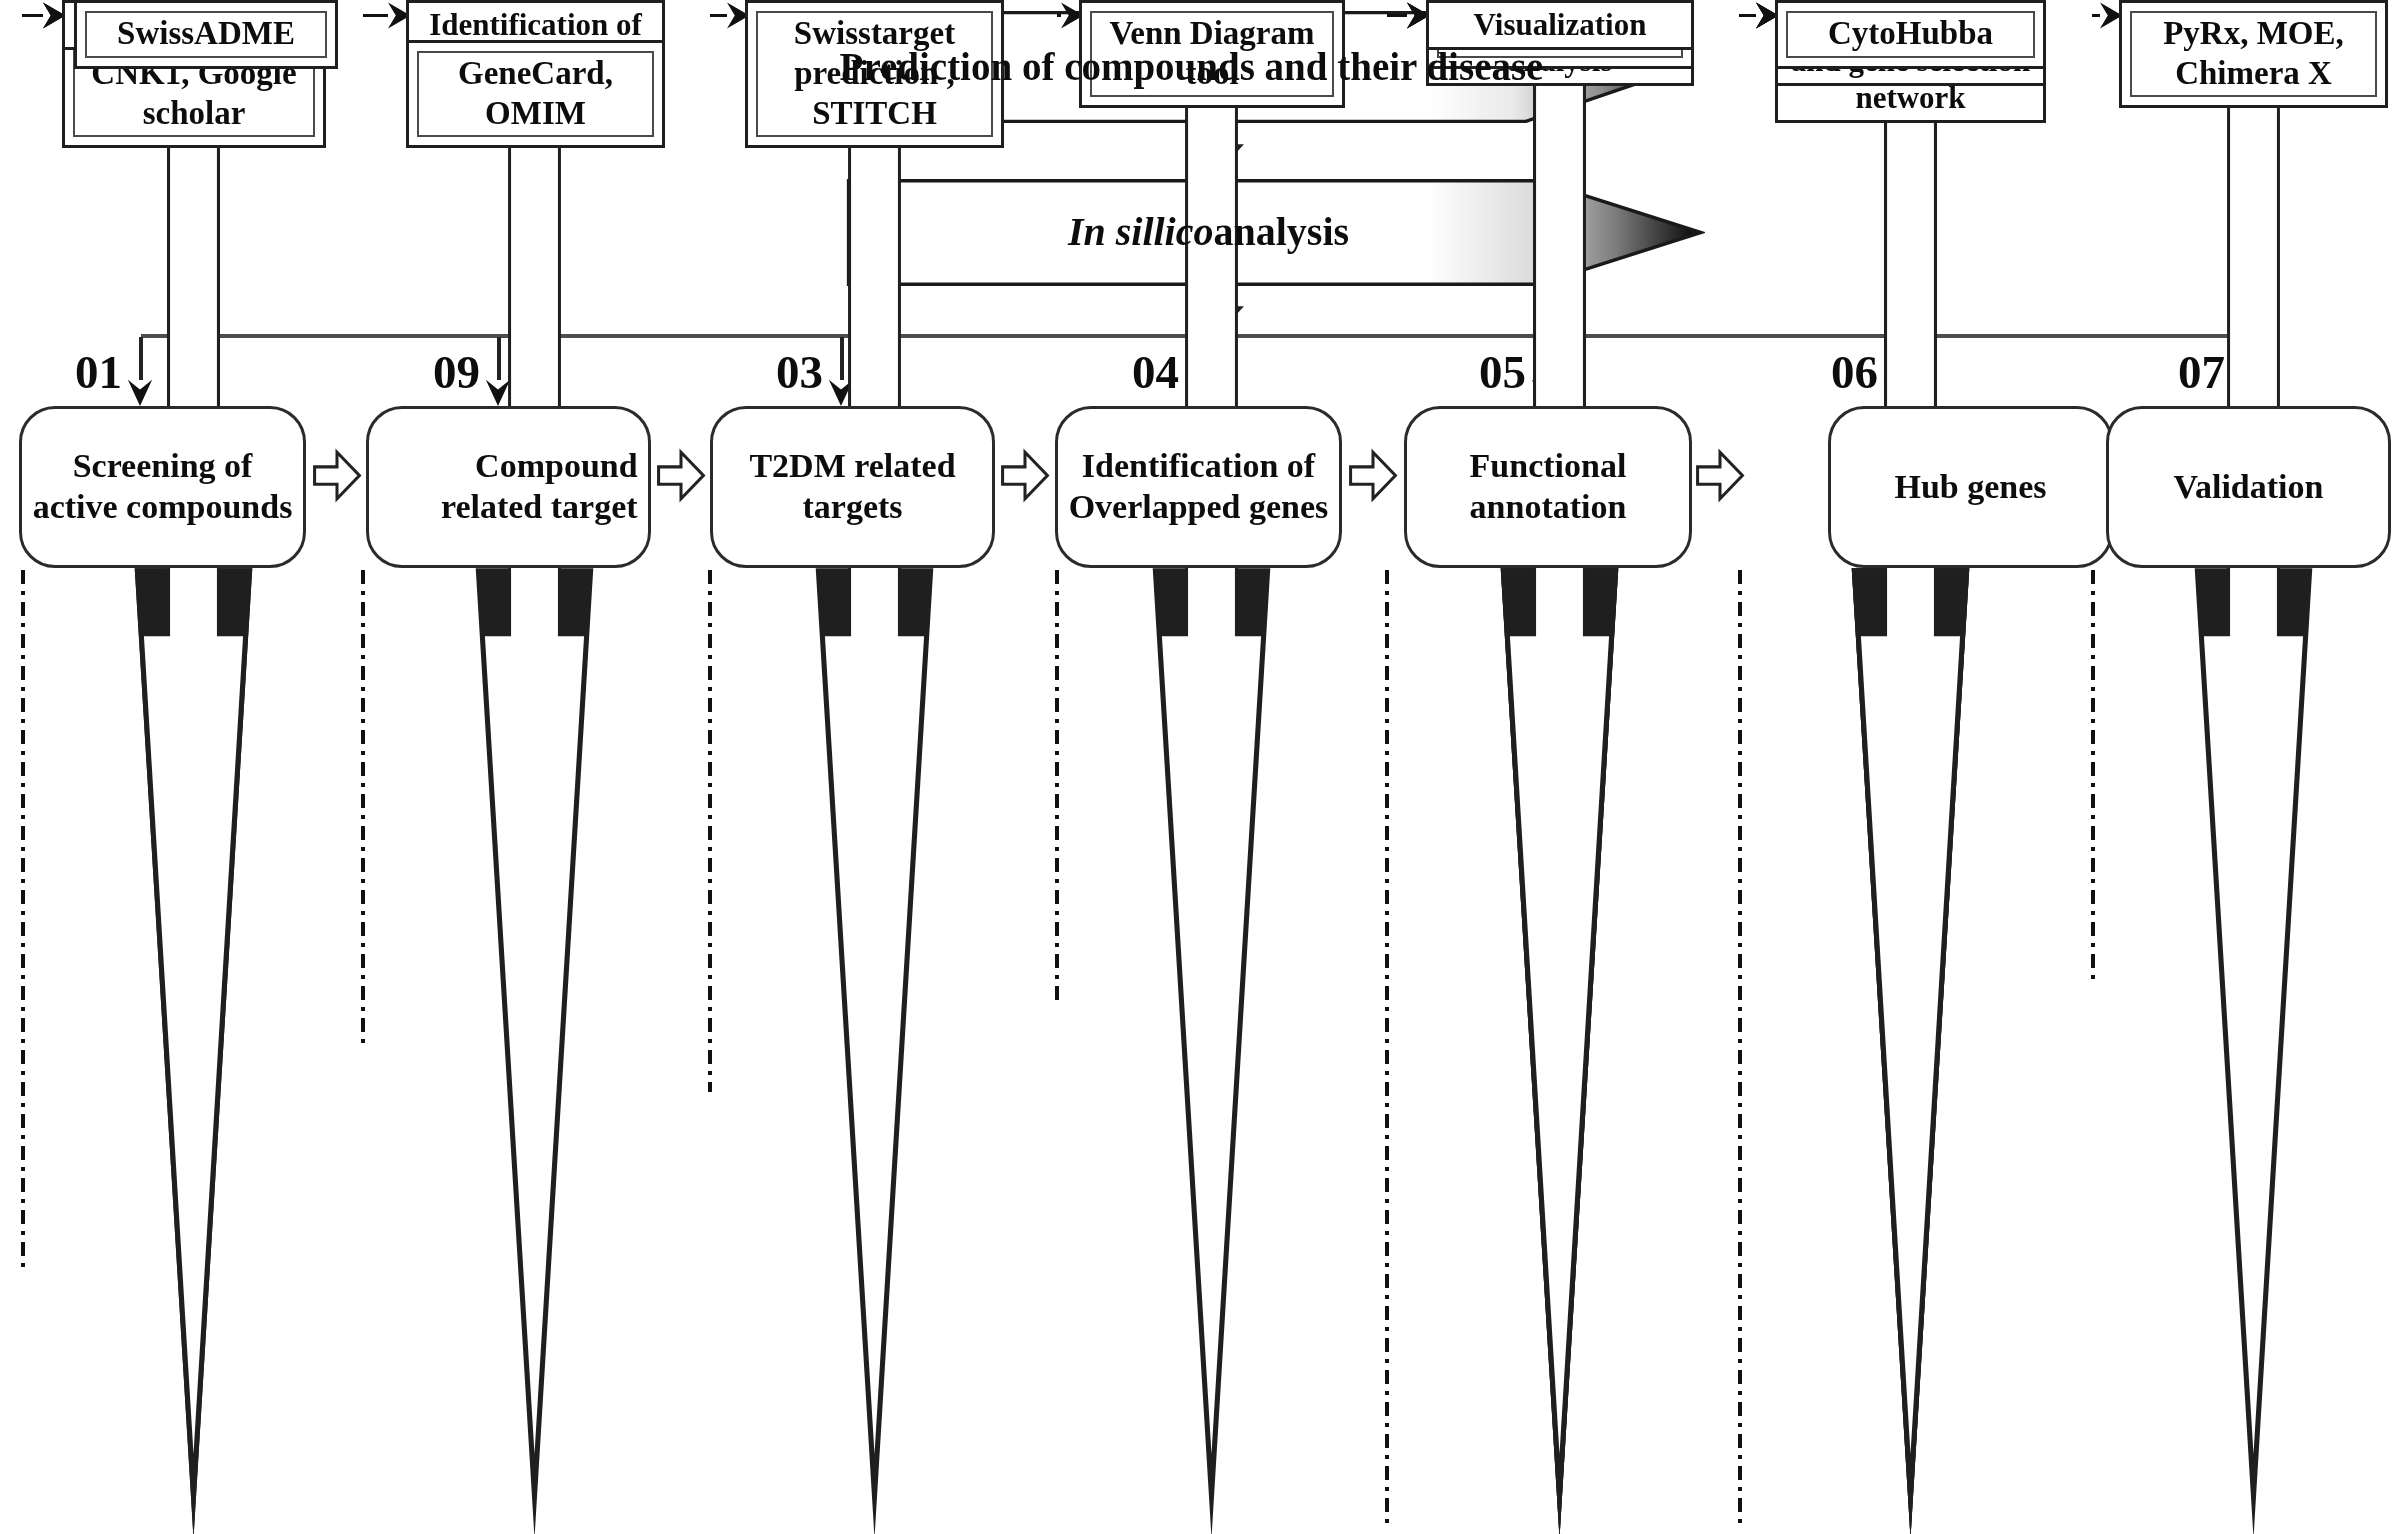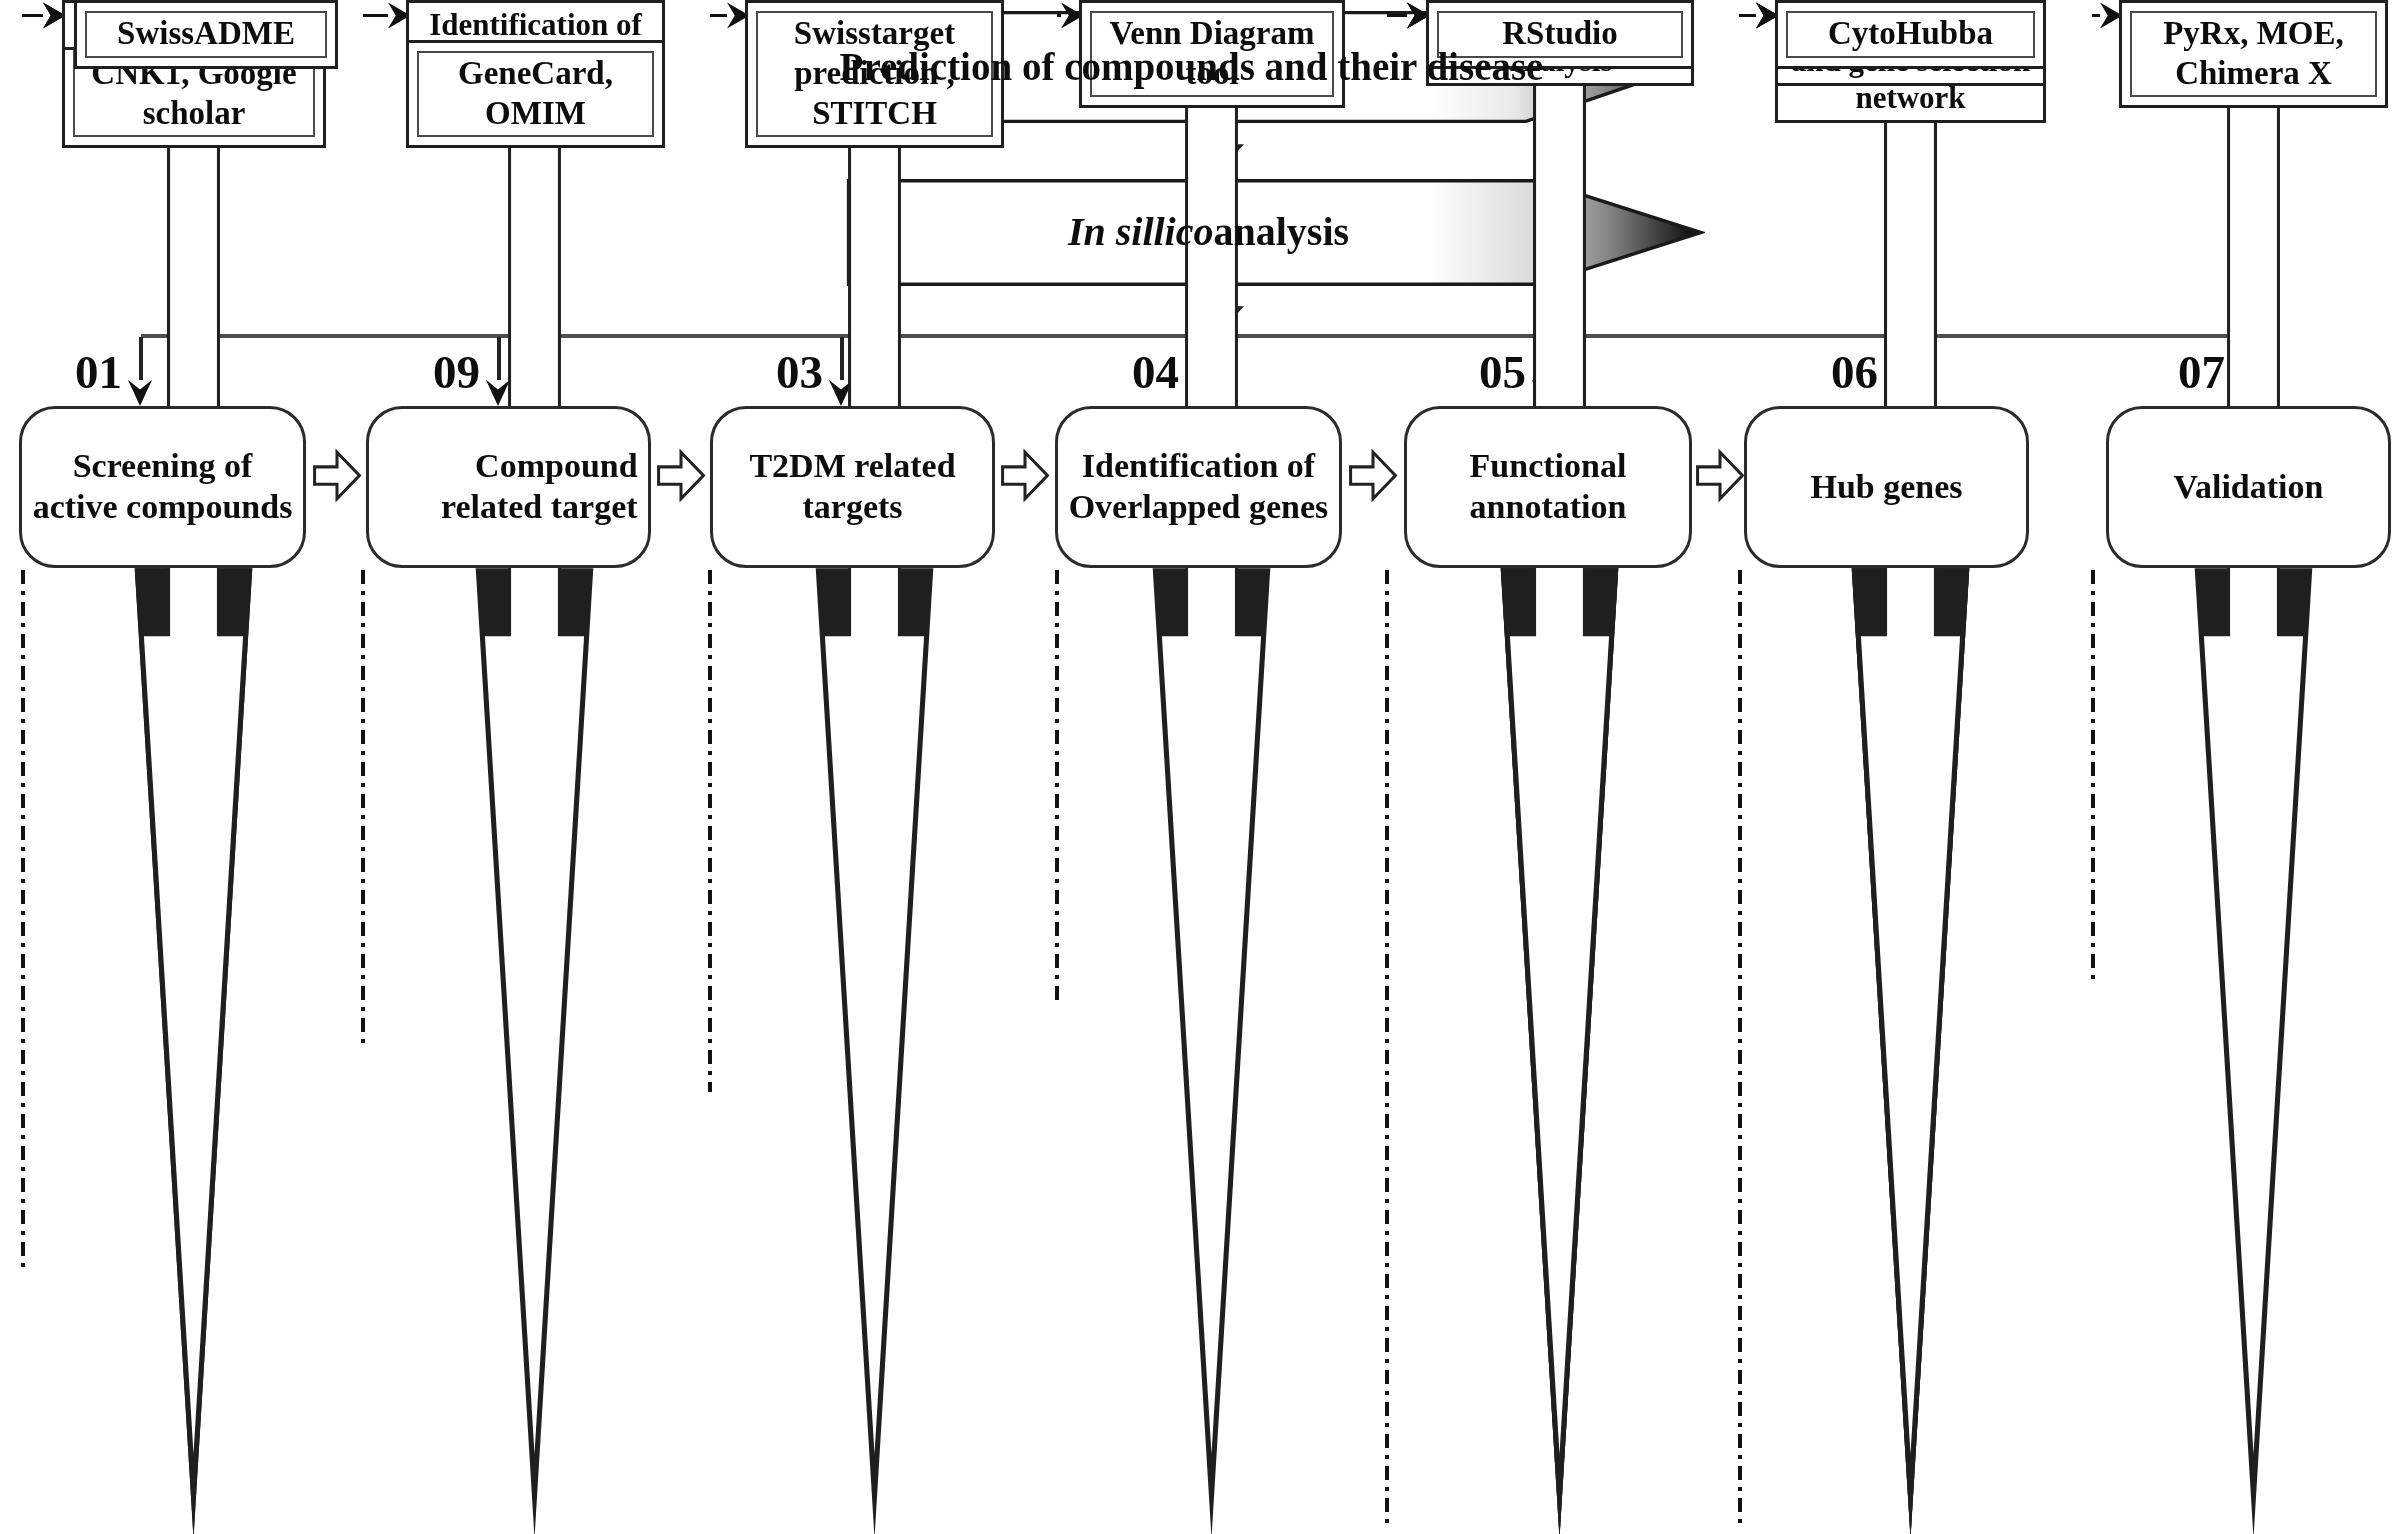--- a/index.html
+++ b/index.html
@@ -119,21 +119,21 @@
     </div>
     <div class="hdr" style="left: 710px; top: 406px; width: 285px; height: 162px;">
       <span>T2DM related targets</span>
     </div>
     <div class="hdr" style="left: 1055px; top: 406px; width: 287px; height: 162px;">
       <span>Identification of Overlapped genes</span>
     </div>
     <div class="hdr" style="left: 1404px; top: 406px; width: 288px; height: 162px;">
       <span>Functional annotation</span>
     </div>
-    <div class="hdr" style="left: 1744px; top: 406px; width: 285px; height: 162px;">
+    <div class="hdr" style="left: 1828px; top: 406px; width: 285px; height: 162px;">
       <span>Hub genes</span>
     </div>
     <div class="hdr" style="left: 2106px; top: 406px; width: 285px; height: 162px;">
       <span>Validation</span>
     </div>
     <svg width="50" height="57" viewBox="0 0 58 66" class="abs" style="left:312px;top:447px;" preserveAspectRatio="none">
       <path d="M3,23 L29,23 L29,6 L55,33 L29,60 L29,43 L3,43 Z" fill="#fff" stroke="#222" stroke-width="3.5"></path>
     </svg>
     <svg width="50" height="57" viewBox="0 0 58 66" class="abs" style="left:656px;top:447px;" preserveAspectRatio="none">
       <path d="M3,23 L29,23 L29,6 L55,33 L29,60 L29,43 L3,43 Z" fill="#fff" stroke="#222" stroke-width="3.5"></path>
@@ -276,25 +276,20 @@
     </div>
     <div class="inarrow" style="left: 1387px; width: 42px;">
       <div class="ln"></div>
       <svg width="22.4" height="31" viewBox="0 0 26 36" class="abs" style="position:static;" preserveAspectRatio="none">
         <path d="M26,18 L0,3 L9,18 L0,33 Z" fill="#111"></path>
       </svg>
     </div>
     <svg width="129" height="NaN" viewBox="0 0 150 79" class="abs" style="left:1495px;top:NaNpx;z-index:1;" preserveAspectRatio="none">
       <path d="M46,0 L46,31 L12,31 L75,77 L138,31 L104,31 L104,0" fill="#fff" stroke="#1f1f1f" stroke-width="3.5"></path>
     </svg>
-    <div class="tool" style="left: 1426px; width: 268px;">
-      <div class="tool-in">
-        <span>RStudio</span>
-      </div>
-    </div>
     <div class="dashline" style="left: 1738px; top: 570px; height: 960px;"></div>
     <div class="step" style="left: 1775px; width: 271px;">
       <span>Protein-protein interaction network</span>
     </div>
     <div class="inarrow" style="left: 1739px; width: 39px;">
       <div class="ln"></div>
       <svg width="22.4" height="31" viewBox="0 0 26 36" class="abs" style="position:static;" preserveAspectRatio="none">
         <path d="M26,18 L0,3 L9,18 L0,33 Z" fill="#111"></path>
       </svg>
     </div>

